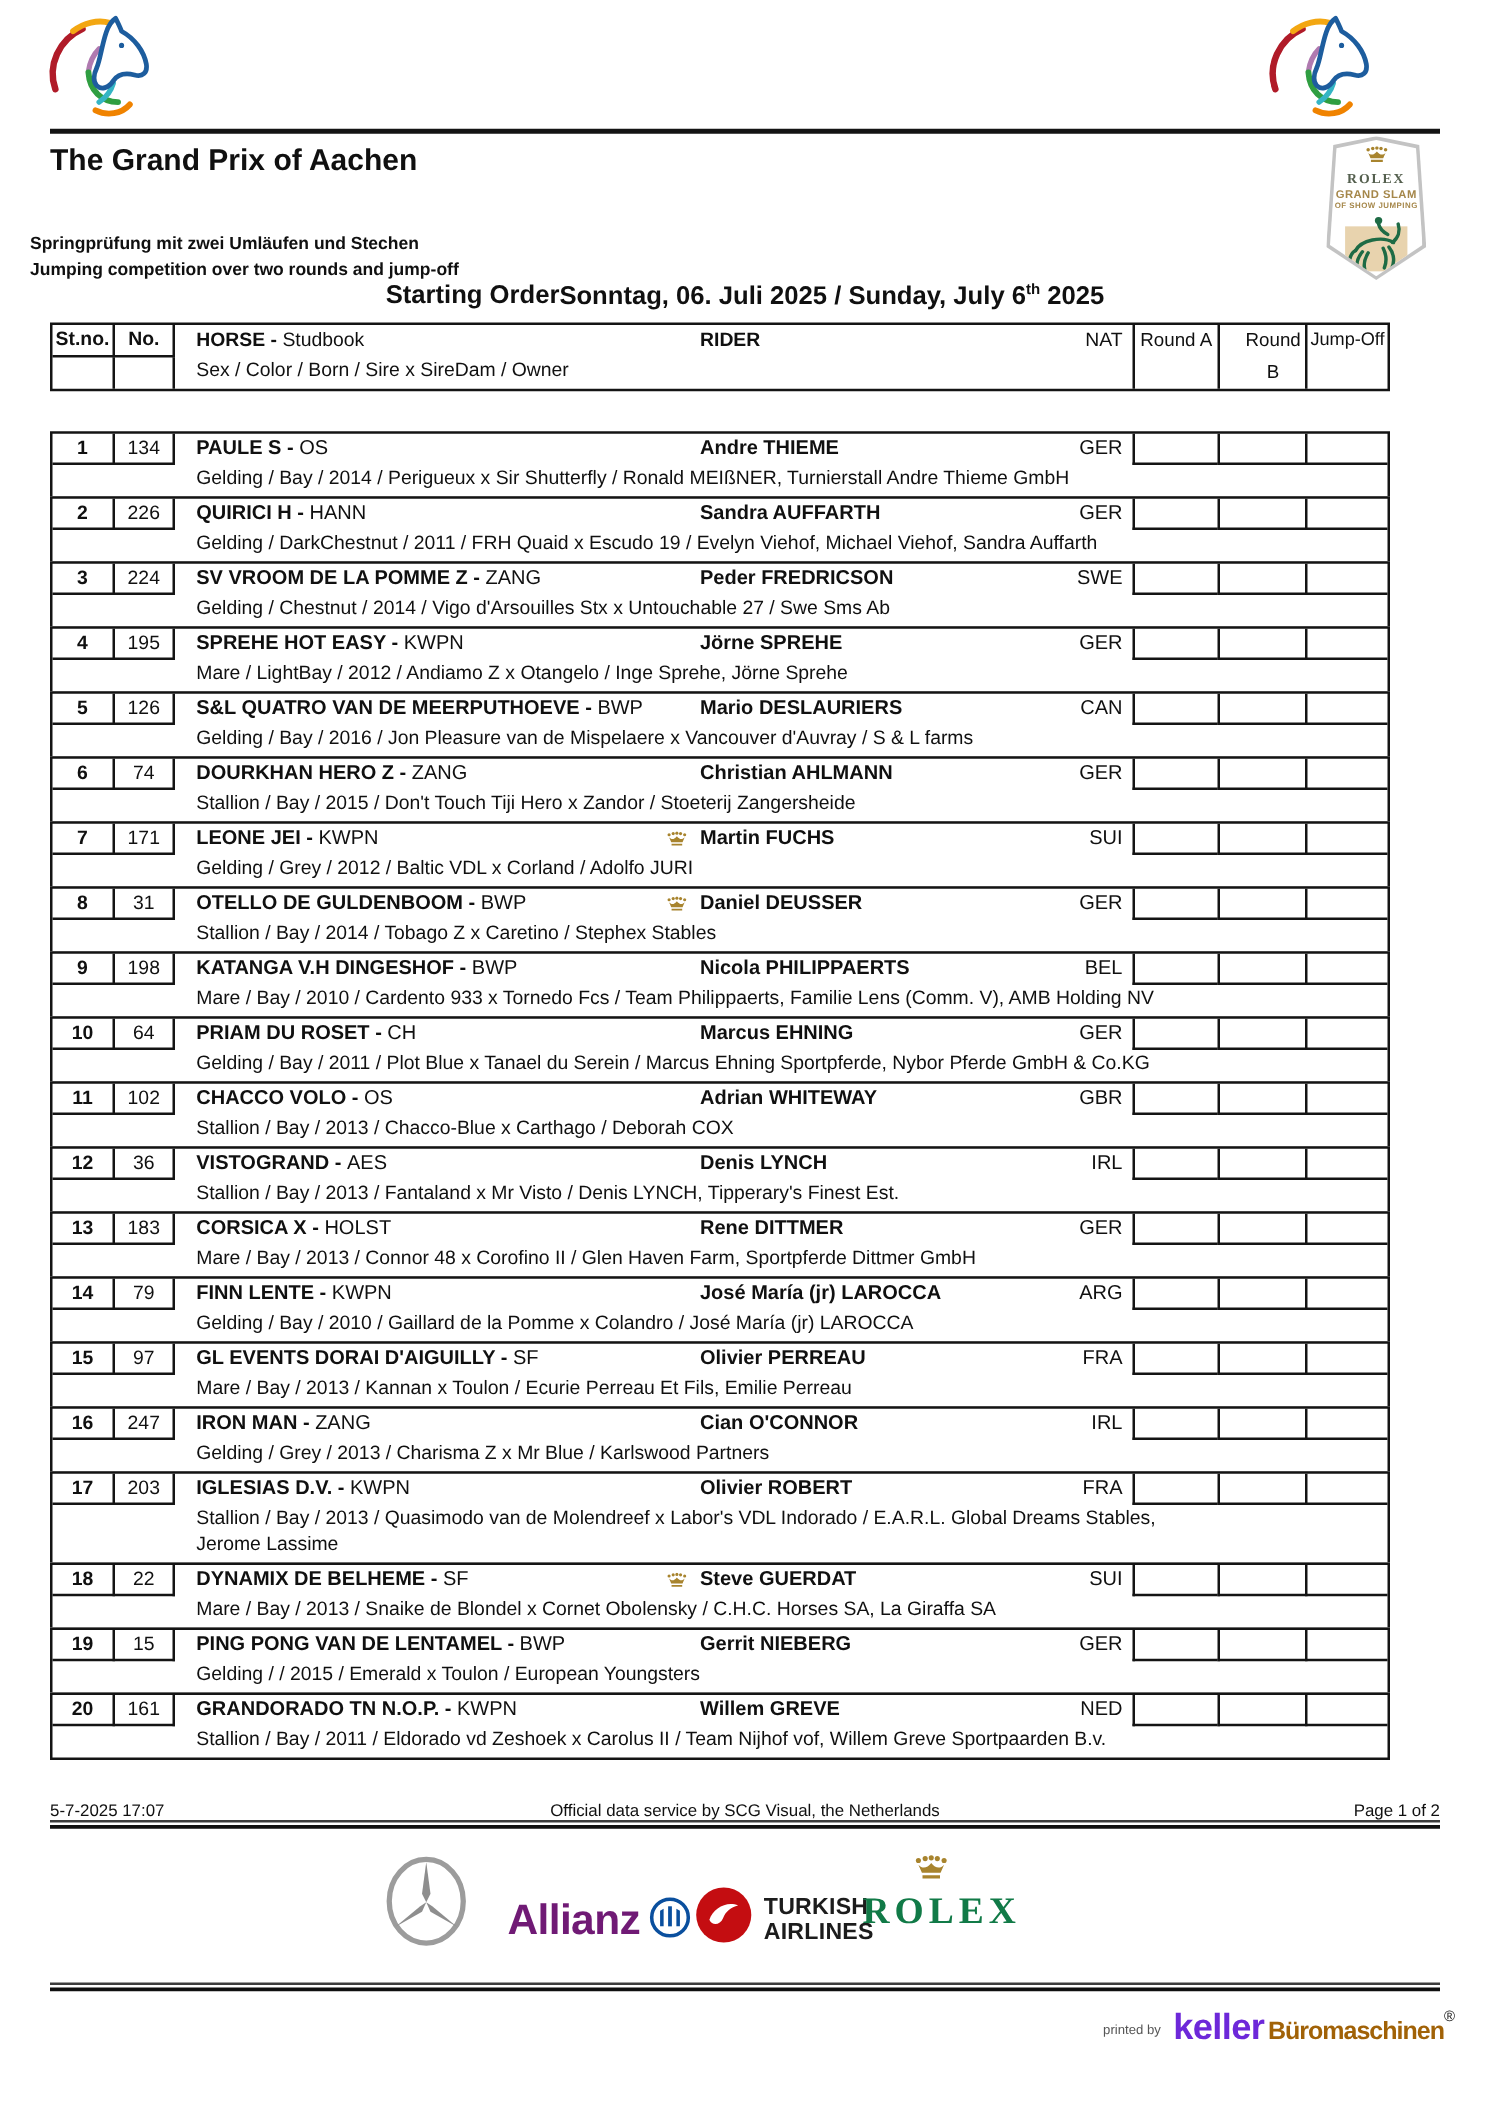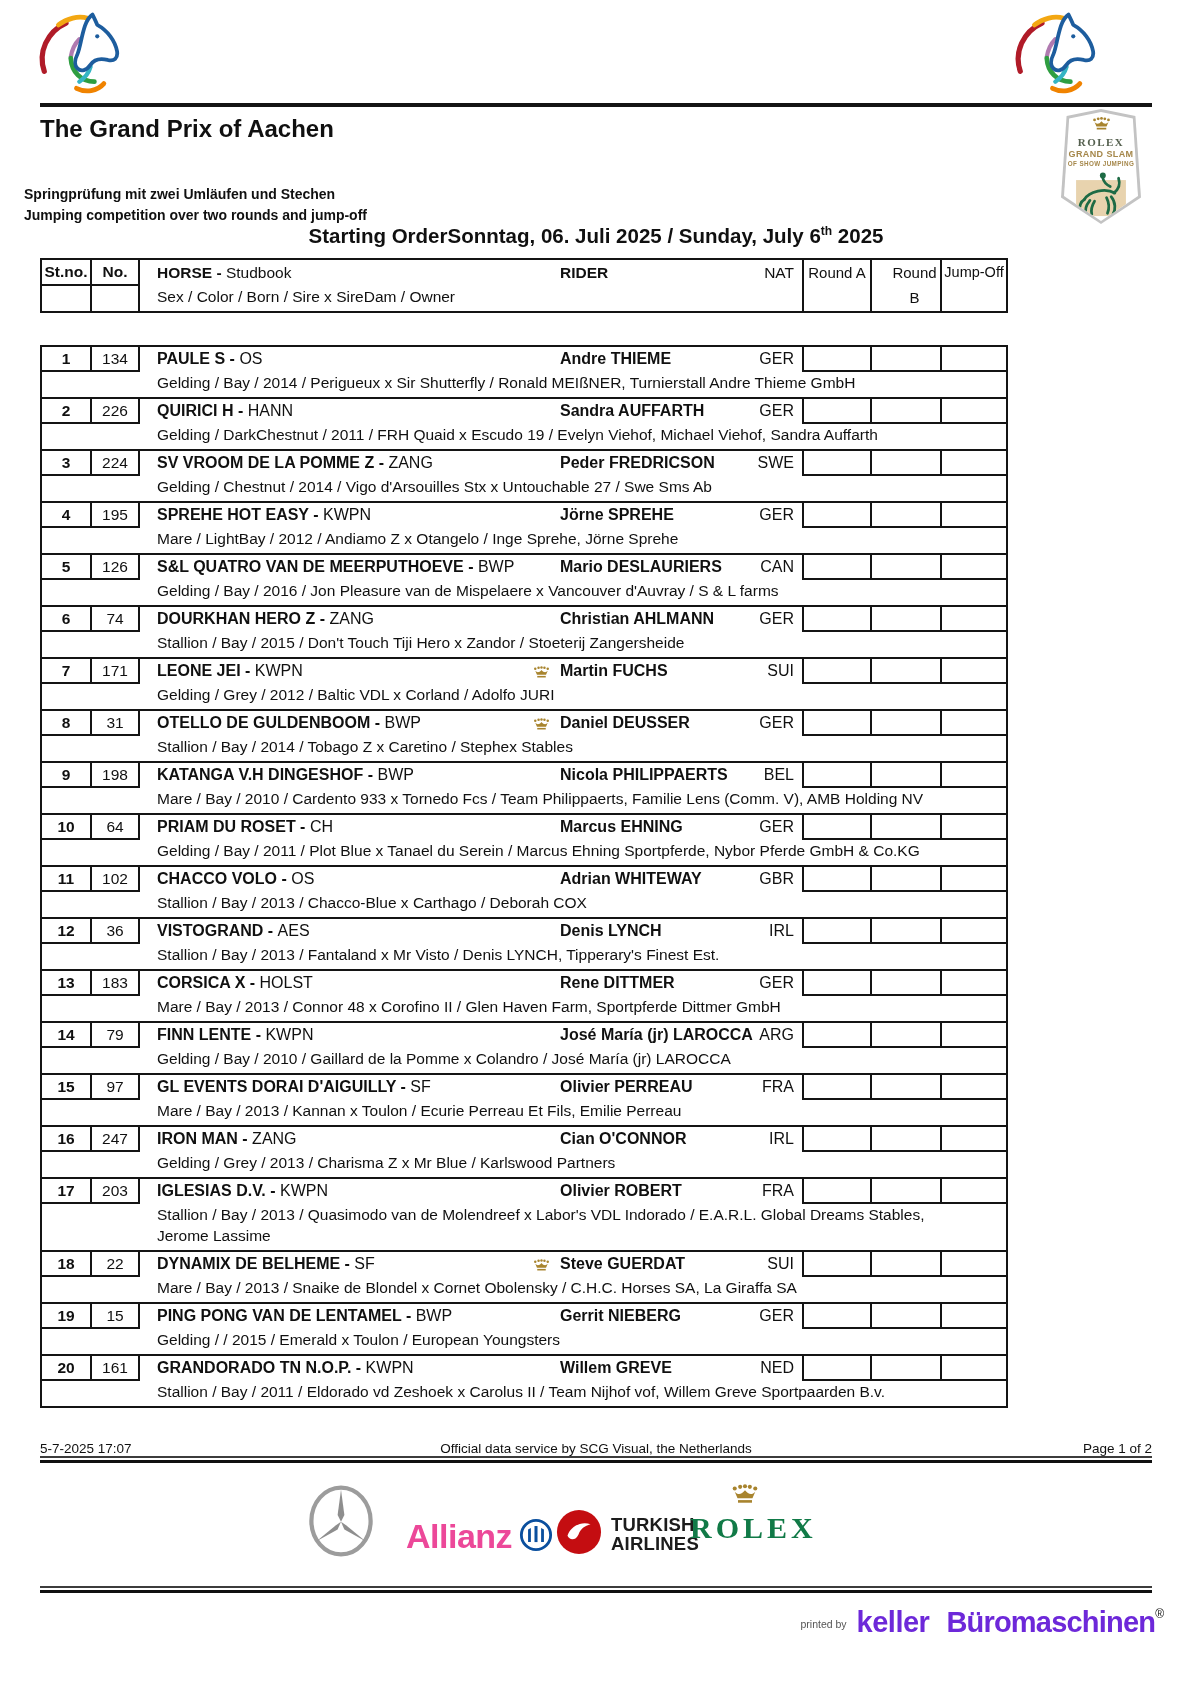--- a/index.html
+++ b/index.html
@@ -31,21 +31,21 @@
   .badge-osj { font-size:6.3px; font-weight:bold; color:#a5874a; letter-spacing:0.4px; margin-top:1px; }
   .badge-horse { margin-top:2px; }
 
   
   .so-row { position:absolute; top:224px; left:40px; width:1112px; display:flex; justify-content:center; }
   .so-title { font-size:20.5px; font-weight:bold; }
   .so-date { font-size:20.5px; font-weight:bold; }
   .so-date sup { font-size:12px; }
 
   
-  .table { position:absolute; top:258px; left:40px; width:968px; }
+  .table { position:absolute; top:258px; left:40px; width:1072px; }
   .thead, .entry { display:grid; grid-template-columns:50px 48px 1fr 68px 70px 66px; border:2px solid #141414; background:#fff; }
   .thead { grid-template-rows:26px 25px; font-size:15.5px; }
   .bline { border-bottom:2px solid #141414; }
   .rline { border-right:2px solid #141414; }
   .lline { border-left:2px solid #141414; }
   .h-stno { grid-row:1; grid-column:1; font-weight:bold; text-align:center; line-height:24px; }
   .h-no   { grid-row:1; grid-column:2; font-weight:bold; text-align:center; line-height:24px; }
   .h-blank1 { grid-row:2; grid-column:1; }
   .h-blank2 { grid-row:2; grid-column:2; }
   .h-main1 { grid-row:1; grid-column:3; position:relative; padding-left:17px; line-height:25px; white-space:nowrap; }
@@ -74,30 +74,30 @@
   .fm-center { width:100%; text-align:center; }
   .fm-left { position:absolute; left:0; top:0; }
   .fm-right { position:absolute; right:0; top:0; }
   .double-rule { position:absolute; left:40px; width:1112px; height:7px;
      border-top:2px solid #3c3c3c; border-bottom:3px solid #101010; }
   .rule-footer { top:1456px; }
   .rule-bottom { top:1586px; }
 
   .sp-mercedes { position:absolute; left:308px; top:1484px; }
   .sp-allianz { position:absolute; left:406px; top:1517px; display:flex; align-items:center; gap:7px; }
-  .allianz-text { color:#ec4899; font-size:34px; font-weight:bold; letter-spacing:-0.5px; }
+  .allianz-text { color:#701a75; font-size:34px; font-weight:bold; letter-spacing:-0.5px; }
   .sp-turkish { position:absolute; left:556px; top:1509px; display:flex; align-items:center; gap:9px; }
   .turkish-text { font-size:18.5px; font-weight:bold; line-height:19.5px; color:#1c1c1c; letter-spacing:0.2px; }
   .sp-rolex { position:absolute; left:690px; top:1484px; width:110px; text-align:center; }
   .rolex-text { font-family:"Liberation Serif",serif; color:#117a47; font-size:30px; font-weight:bold; letter-spacing:4px; margin-top:2px; }
 
   .keller { position:absolute; right:26px; top:1606px; display:flex; align-items:flex-end; gap:10px; }
   .printed-by { font-size:10.5px; color:#555; padding-bottom:9px; }
   .keller-blue { color:#6d28d9; font-size:29px; font-weight:bold; letter-spacing:-0.5px; }
-  .keller-black { color:#6d28d9; font-size:29px; font-weight:bold; letter-spacing:-0.8px; margin-left:17px; }
+  .keller-black { color:#a16207; font-size:20px; font-weight:bold; letter-spacing:-0.8px; margin-left:3px; }
   .keller-reg { font-size:12px; color:#161616; vertical-align:14px; }
 </style>
 </head>
 <body>
 
 <div class="page">
 
   <div class="chio-logo chio-left">
     <svg viewBox="0 0 110 98" width="104" height="94">
       <path d="M13,62 C6,42 16,20 36,11" fill="none" stroke="#b01b28" stroke-width="5.5" stroke-linecap="round"></path>

